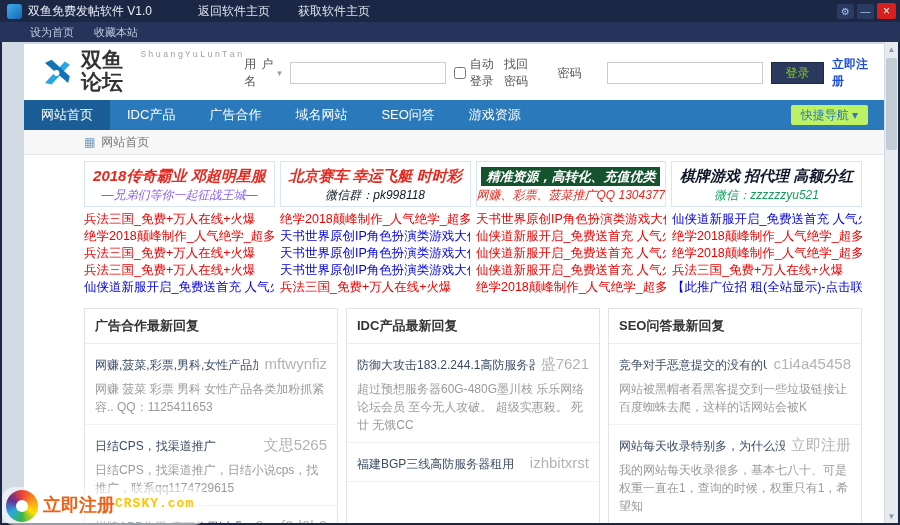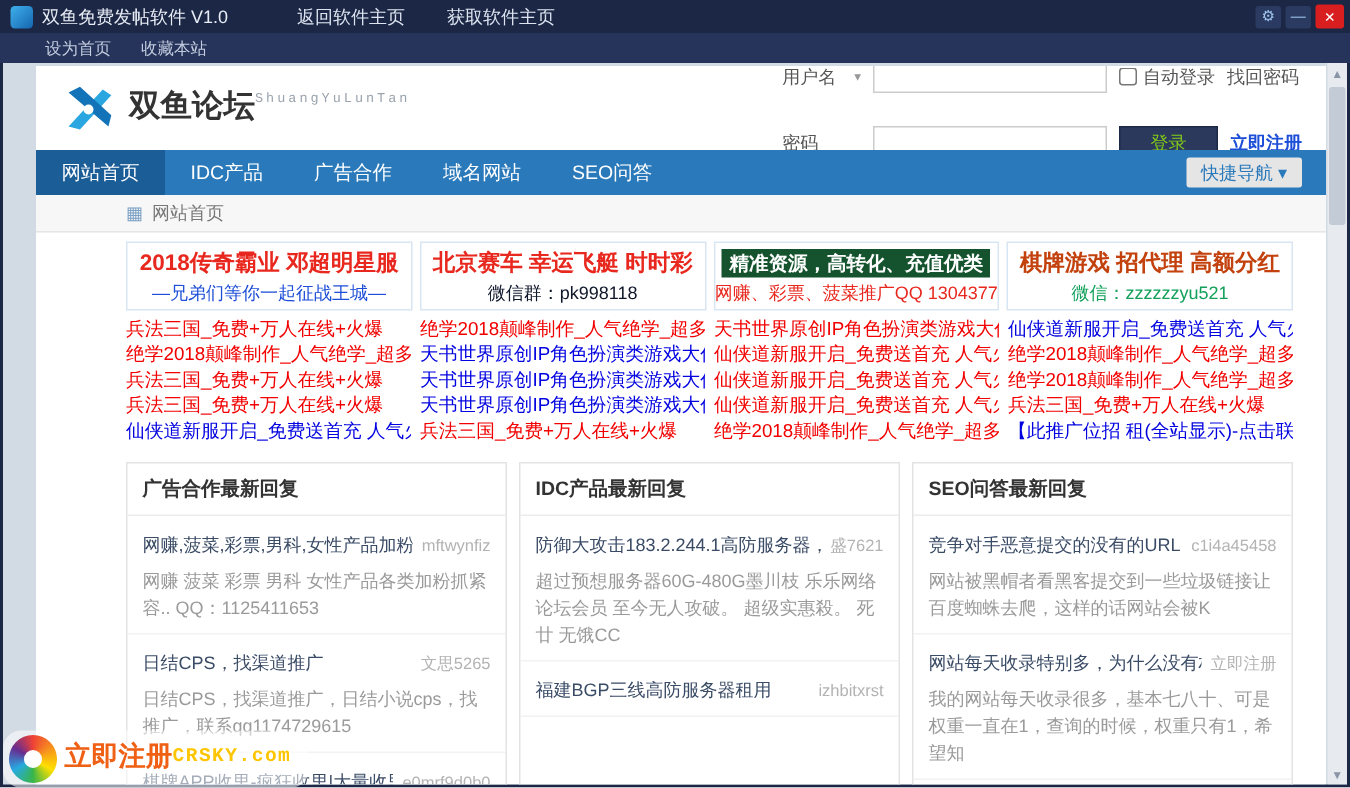--- a/index.html
+++ b/index.html
@@ -33,70 +33,70 @@
     display:flex;align-items:center;justify-content:center;}
   .sb-up{top:0;} .sb-down{bottom:0;}
   .sb-thumb{position:absolute;top:16px;left:1px;right:1px;height:92px;background:#c2cbd6;border-radius:2px;}
 
   
   .ph{height:54px;display:flex;justify-content:space-between;align-items:center;padding:2px 16px 0;}
   .logo{display:flex;align-items:center;gap:8px;text-decoration:none;}
   .logo-svg{width:38px;height:38px;}
   .logo-name{font-size:21px;font-weight:bold;color:#333;line-height:22px;}
   .logo-sub{font-size:9px;color:#9aa4ae;letter-spacing:2px;}
-  .login{display:flex;flex-direction:column;gap:22px;font-size:12px;color:#555;}
+  .login{display:flex;flex-direction:row;gap:22px;font-size:12px;color:#555;}
   .lrow{display:flex;align-items:center;gap:8px;}
   .llabel{width:44px;text-align:justify;}
   .caret{color:#999;font-size:9px;margin-left:-4px;}
   .txt{width:150px;height:18px;border:1px solid #ccc;background:#fff;}
   .login-btn{width:66px;height:22px;background:#2b3a5c;color:#84cc16;border:1px solid #1d2a47;
     font-size:12px;cursor:pointer;}
   .reg{color:#1d4ed8;font-weight:bold;cursor:pointer;}
   .findpw{color:#555;cursor:pointer;}
   .auto{display:flex;align-items:center;gap:4px;}
   .auto input{width:12px;height:12px;margin:0;}
 
   
   .nav{height:30px;background:#2a79ba;display:flex;align-items:center;position:relative;}
   .nav-item{padding:0 17px;line-height:30px;color:#fff;font-size:13px;cursor:pointer;white-space:nowrap;}
   .nav-item.active{background:#1b5d97;}
-  .quick{position:absolute;right:16px;top:5px;height:20px;background:#e5e5e5;color:#2a79ba;
+  .quick{position:absolute;right:16px;top:5px;height:20px;background:#bef264;color:#2a79ba;
     font-size:12px;padding:0 10px;border-radius:2px;line-height:20px;cursor:pointer;}
 
   
   .crumb{height:24px;background:#f7f7f7;border-bottom:1px solid #e6e6e6;display:flex;
     align-items:center;padding-left:60px;font-size:12px;color:#777;gap:6px;}
   .crumb-icon{color:#7aa0c4;font-size:12px;}
 
   .inner{width:778px;margin-left:60px;}
 
   
   .ads{display:flex;gap:5px;margin-top:6px;}
   .ad{flex:1;border:1px solid #d8e6f3;height:46px;box-sizing:border-box;text-align:center;
-    padding-top:3px;overflow:hidden;cursor:pointer;}
+    padding-top:3px;overflow:hidden;cursor:pointer;font-style:italic;}
   .ad-l1{font-size:15px;font-weight:bold;line-height:21px;white-space:nowrap;}
   .ad-l1 .hl{display:inline-block;font-size:13px;padding:1px 5px;line-height:17px;}
   .ad-l2{font-size:12px;line-height:18px;white-space:nowrap;}
 
   
   .links{display:flex;gap:6px;margin-top:4px;}
   .lcol{flex:1;min-width:0;}
   .lcol a{display:block;font-size:12.5px;line-height:17px;white-space:nowrap;overflow:hidden;
     text-decoration:none;cursor:pointer;}
 
   
   .panels{display:flex;gap:8px;margin-top:12px;align-items:stretch;}
   .panel{flex:1;min-width:0;border:1px solid #e3e3e3;background:#fff;min-height:260px;}
   .panel-h{padding:8px 10px;font-size:13px;font-weight:bold;color:#333;border-bottom:1px solid #ececec;}
   .p-item{padding:11px 10px 8px;}
   .p-item + .p-item{border-top:1px solid #f2f2f2;}
   .pi-top{display:flex;justify-content:space-between;align-items:baseline;gap:6px;}
   .pi-title{font-size:12px;color:#3a4b66;white-space:nowrap;overflow:hidden;flex:1;
     text-decoration:none;cursor:pointer;}
-  .pi-user{font-size:11px;color:#b3b3b3;flex-shrink:0;}
+  .pi-user{font-size:15px;color:#b3b3b3;flex-shrink:0;}
   .pi-desc{margin-top:6px;font-size:12px;color:#9a9a9a;line-height:1.5;}
   .pi-desc:empty{display:none;}
 
   
   .wm{position:absolute;left:2px;bottom:0;z-index:20;display:flex;align-items:center;gap:5px;
     background:rgba(255,255,255,.55);border-radius:12px;padding:3px 12px 3px 4px;}
   .wm-icon{width:32px;height:32px;border-radius:50%;position:relative;
     background:conic-gradient(from 0deg,#ef4136,#f7941d,#ffe000,#39b54a,#27aae1,#662d91,#ef4136);}
   .wm-icon::after{content:"";position:absolute;inset:10px;background:#fff;border-radius:50%;}
   .wm-text{display:flex;flex-direction:row;line-height:1.05;font-family:Liberation Mono, monospace;}
@@ -165,44 +165,45 @@
           </div>
         </div>
       </div>
 
       <div class="nav">
         <div class="nav-item active">网站首页</div>
         <div class="nav-item">IDC产品</div>
         <div class="nav-item">广告合作</div>
         <div class="nav-item">域名网站</div>
         <div class="nav-item">SEO问答</div>
+        <div class="nav-item">游戏资源</div>
         <div class="quick">快捷导航 ▾</div>
       </div>
 
       <div class="crumb">
         <span class="crumb-icon">▦</span>
         <span>网站首页</span>
       </div>
 
       <div class="inner">
         <div class="ads">
           <div class="ad">
             <div class="ad-l1"><span style="color: rgb(232, 40, 30);">2018传奇霸业 邓超明星服</span></div>
-            <div class="ad-l2" style="color: #1d4ed8;">—兄弟们等你一起征战王城—</div>
+            <div class="ad-l2" style="color: #8b5cf6;">—兄弟们等你一起征战王城—</div>
           </div>
           <div class="ad">
             <div class="ad-l1"><span style="color: rgb(232, 40, 30);">北京赛车 幸运飞艇 时时彩</span></div>
             <div class="ad-l2" style="color: #0f172a;">微信群：pk998118</div>
           </div>
           <div class="ad">
             <div class="ad-l1"><span class="hl" style="color: rgb(255, 255, 255); background: #14532d;">精准资源，高转化、充值优类</span></div>
             <div class="ad-l2" style="color: rgb(232, 40, 30);">网赚、彩票、菠菜推广QQ 1304377001</div>
           </div>
           <div class="ad">
-            <div class="ad-l1"><span style="color: #c2410c;">棋牌游戏 招代理 高额分红</span></div>
+            <div class="ad-l1"><span style="color: #0f172a;">棋牌游戏 招代理 高额分红</span></div>
             <div class="ad-l2" style="color: rgb(18, 160, 90);">微信：zzzzzzyu521</div>
           </div>
         </div>
 
         <div class="links">
           <div class="lcol">
             <a style="color: rgb(242, 0, 0);">兵法三国_免费+万人在线+火爆</a>
             <a style="color: rgb(242, 0, 0);">绝学2018颠峰制作_人气绝学_超多人玩</a>
             <a style="color: rgb(242, 0, 0);">兵法三国_免费+万人在线+火爆</a>
             <a style="color: rgb(242, 0, 0);">兵法三国_免费+万人在线+火爆</a>

